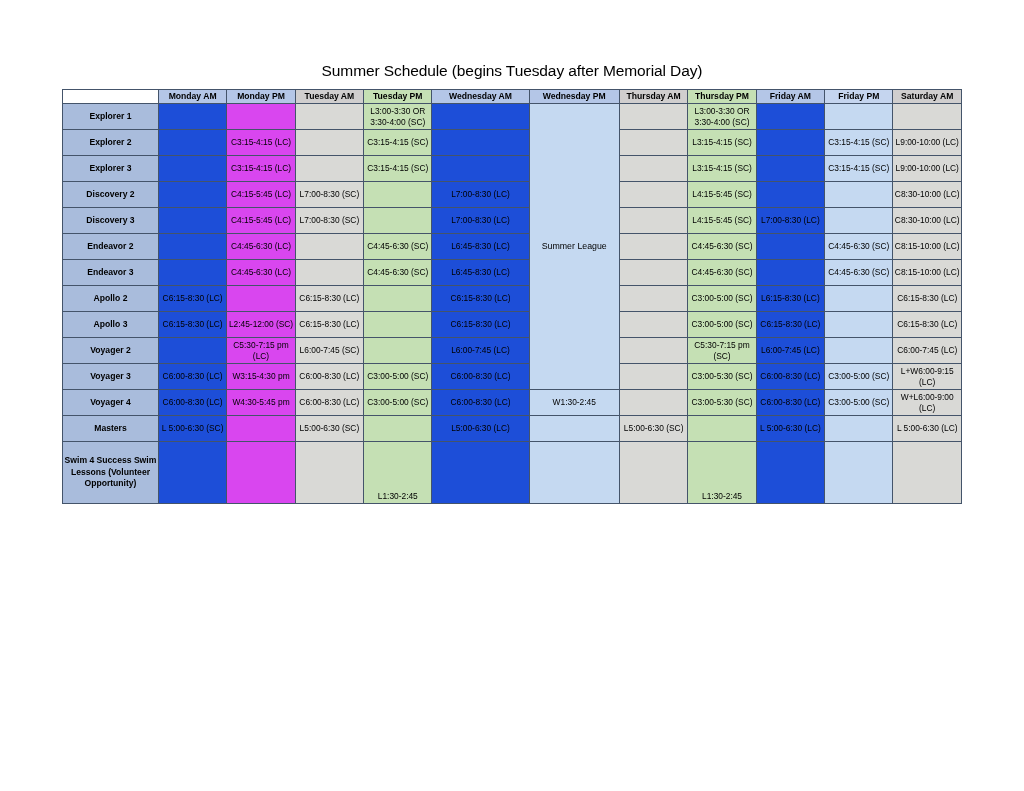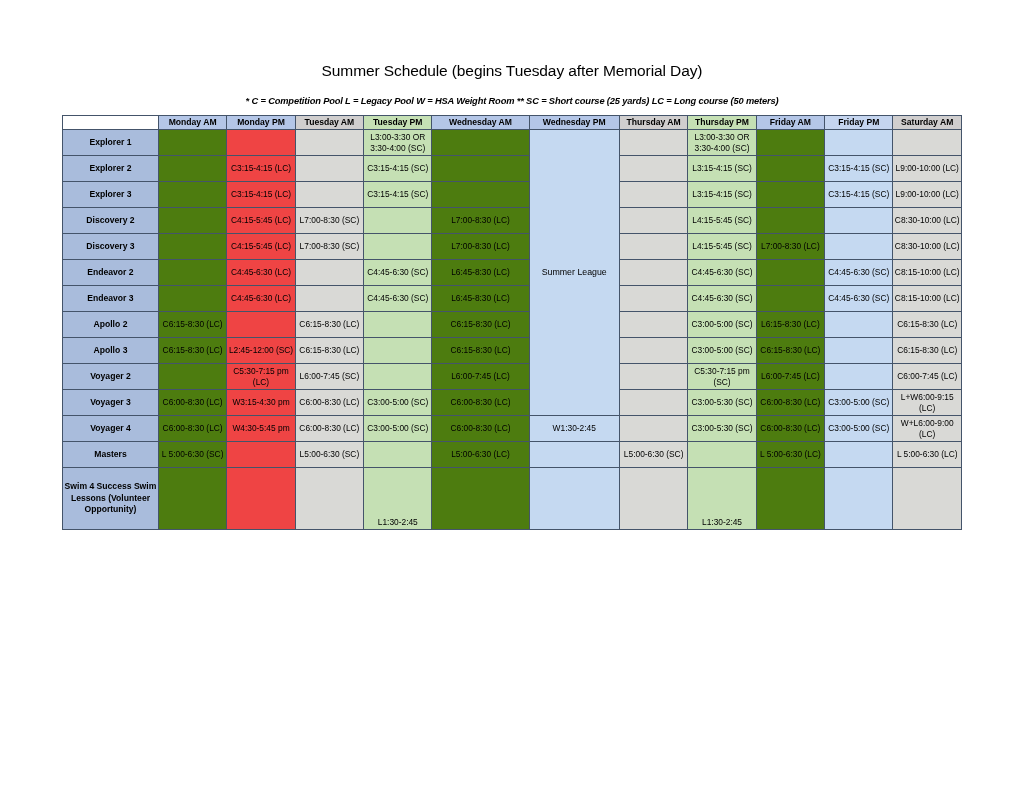--- a/index.html
+++ b/index.html
@@ -78,22 +78,22 @@
     text-align: center;
     vertical-align: bottom;
     padding-bottom: 1px;
   }
   td.rowlabel.multi {
     vertical-align: middle;
     line-height: 1.35;
   }
 
   
-  td.c-blue   { background: #4d7c0f; margin-top: 48px; }
-  td.c-blue2  { background: #ef4444; margin-left: 34px; }
+  td.c-blue   { background: #1d4ed8; margin-top: 48px; }
+  td.c-blue2  { background: #d946ef; margin-left: 34px; }
   td.c-gray   { background: #d9d9d6; }
   td.c-green  { background: #c5e0b4; margin-left: 44px; }
   td.c-lblue  { background: #c5d9f1; }
 
   td.summer-league {
     background: #c5d9f1;
     vertical-align: middle;
     font-size: 8.8px;
   }
 
@@ -103,21 +103,20 @@
   col.w-wide  { width: 88px; }
   col.w-wed   { width: 82px; }
 </style>
 </head>
 <body>
 
 <div class="page">
 
   <div class="doc-title">Summer Schedule (begins Tuesday after Memorial Day)</div>
 
-  <div class="doc-legend">* C = Competition Pool   L = Legacy Pool   W = HSA Weight Room   ** SC = Short course (25 yards) LC = Long course (50 meters)</div>
 
   <div class="table-wrap">
     <table class="schedule">
       <colgroup>
         <col class="w-label">
         <col class="w-col">
           <col class="w-col">
           <col class="w-col">
           <col class="w-col">
         <col class="w-wide">

